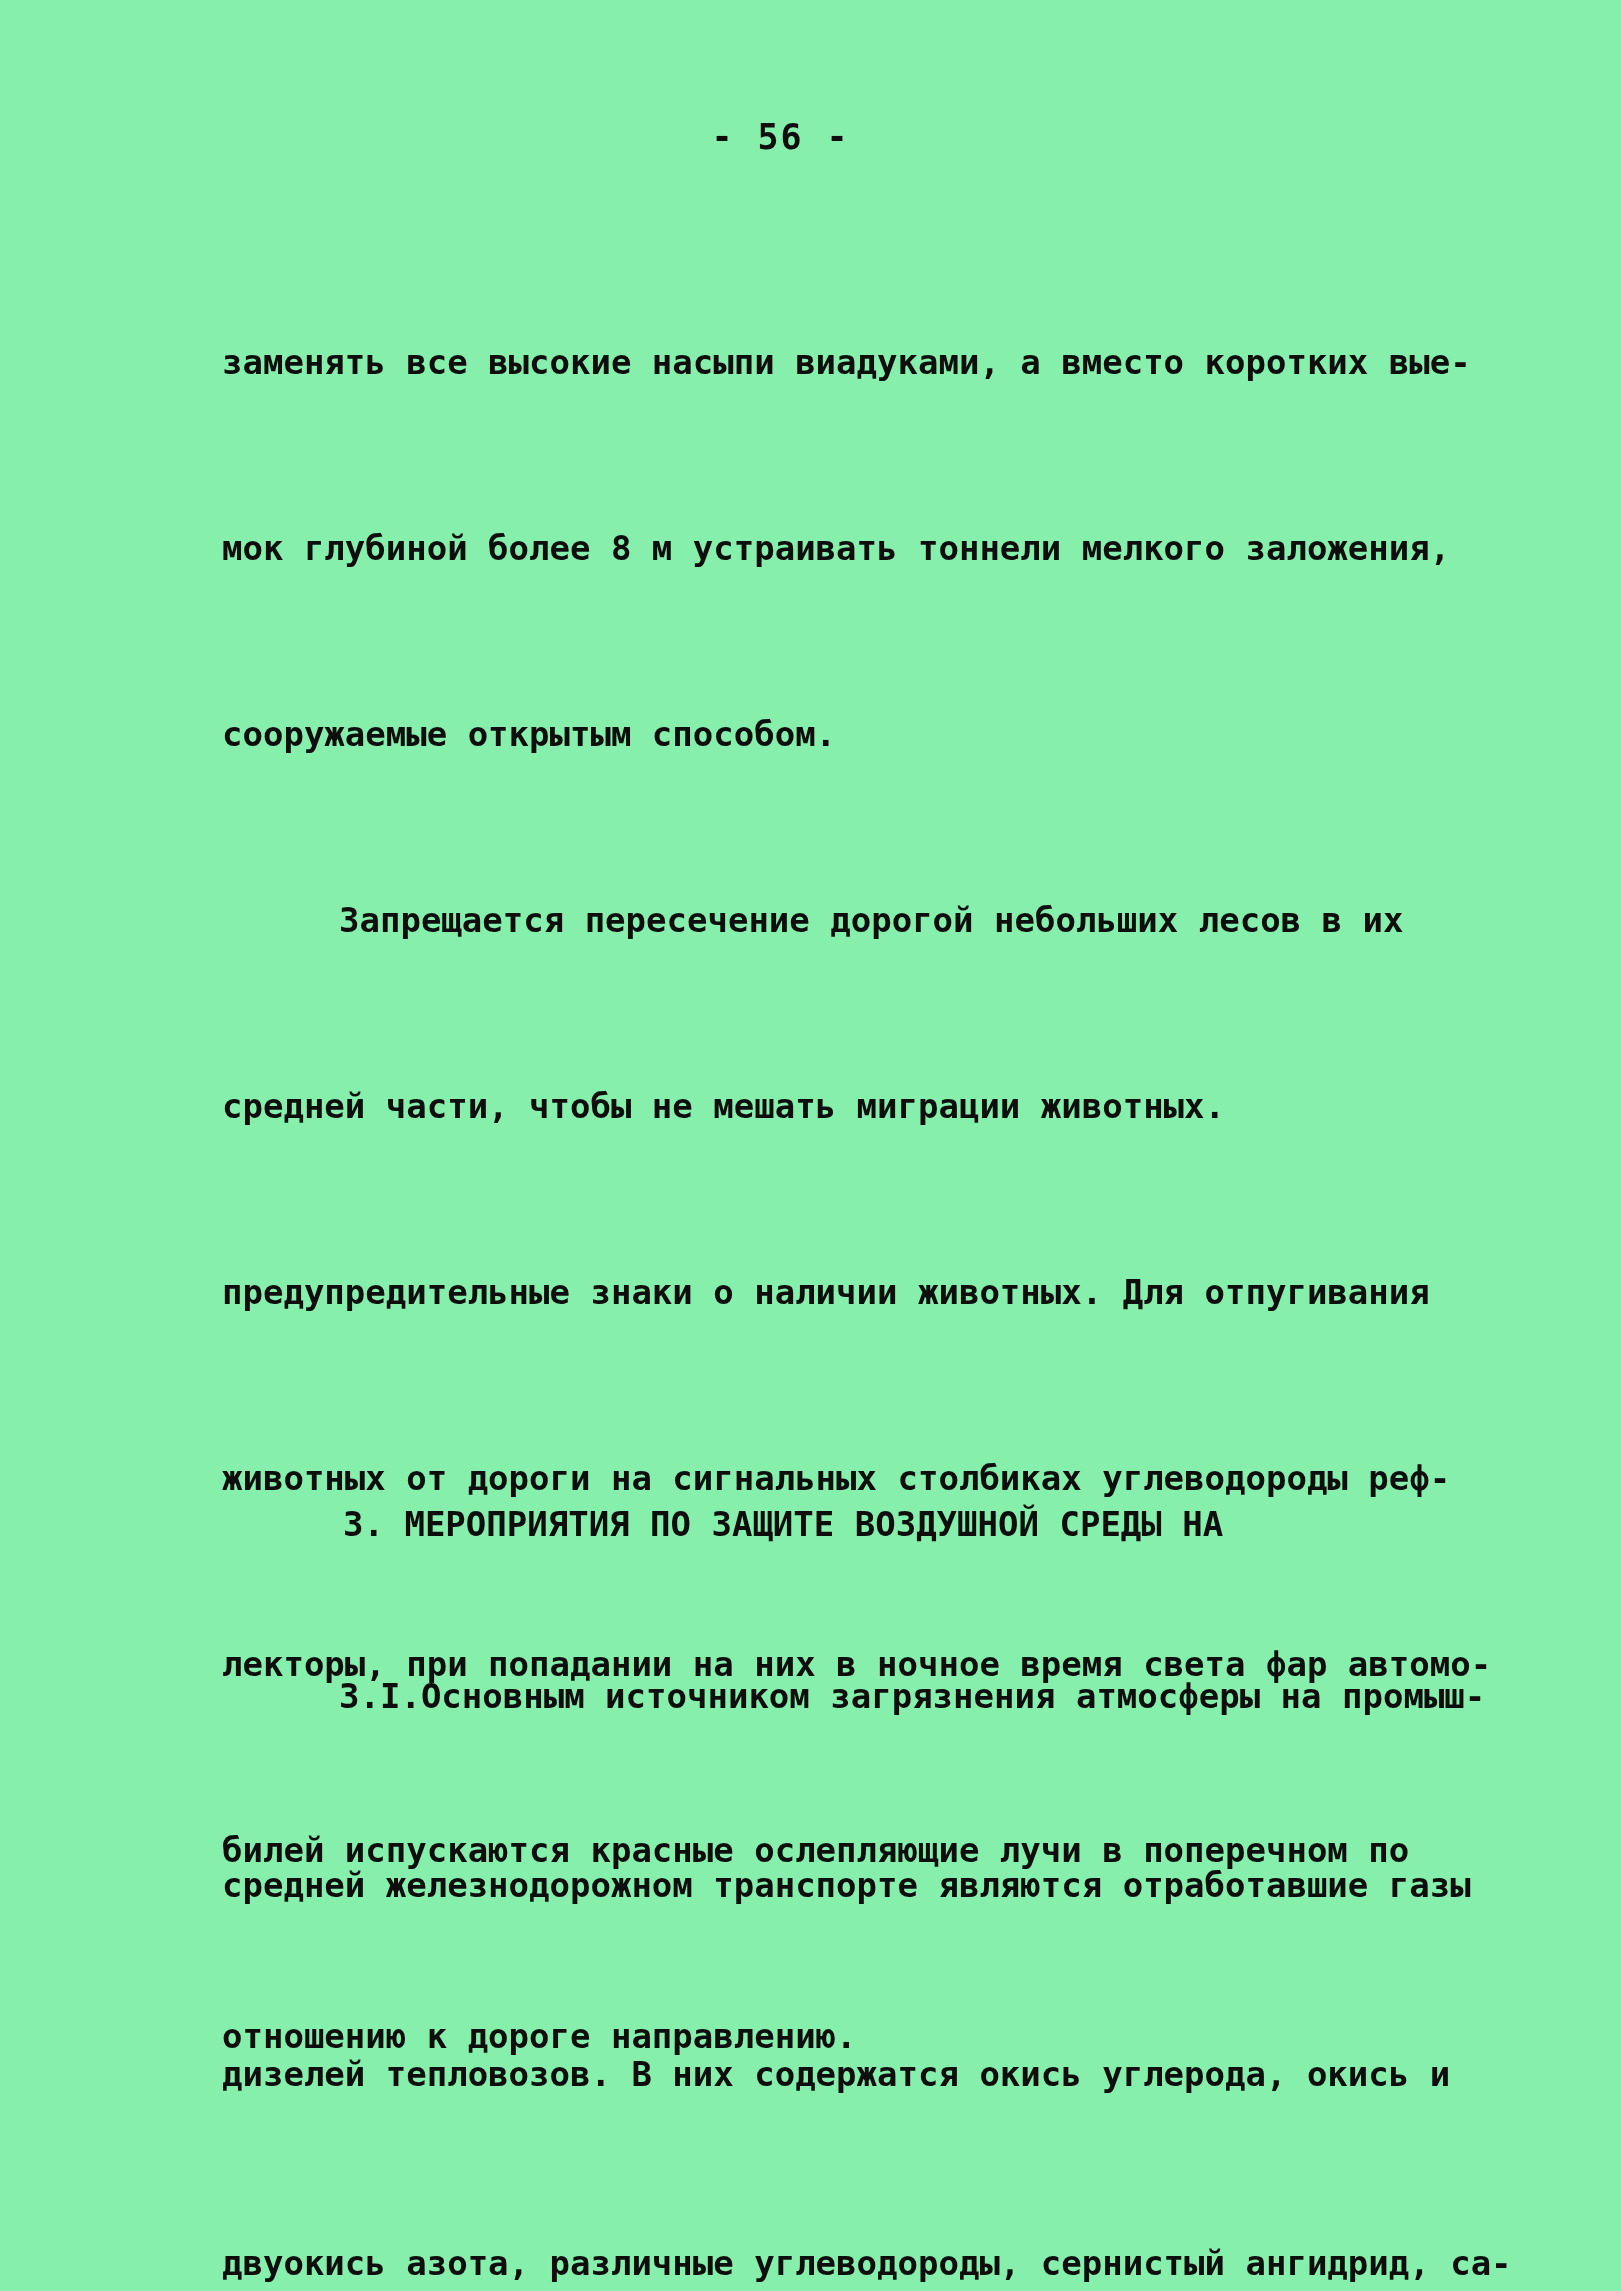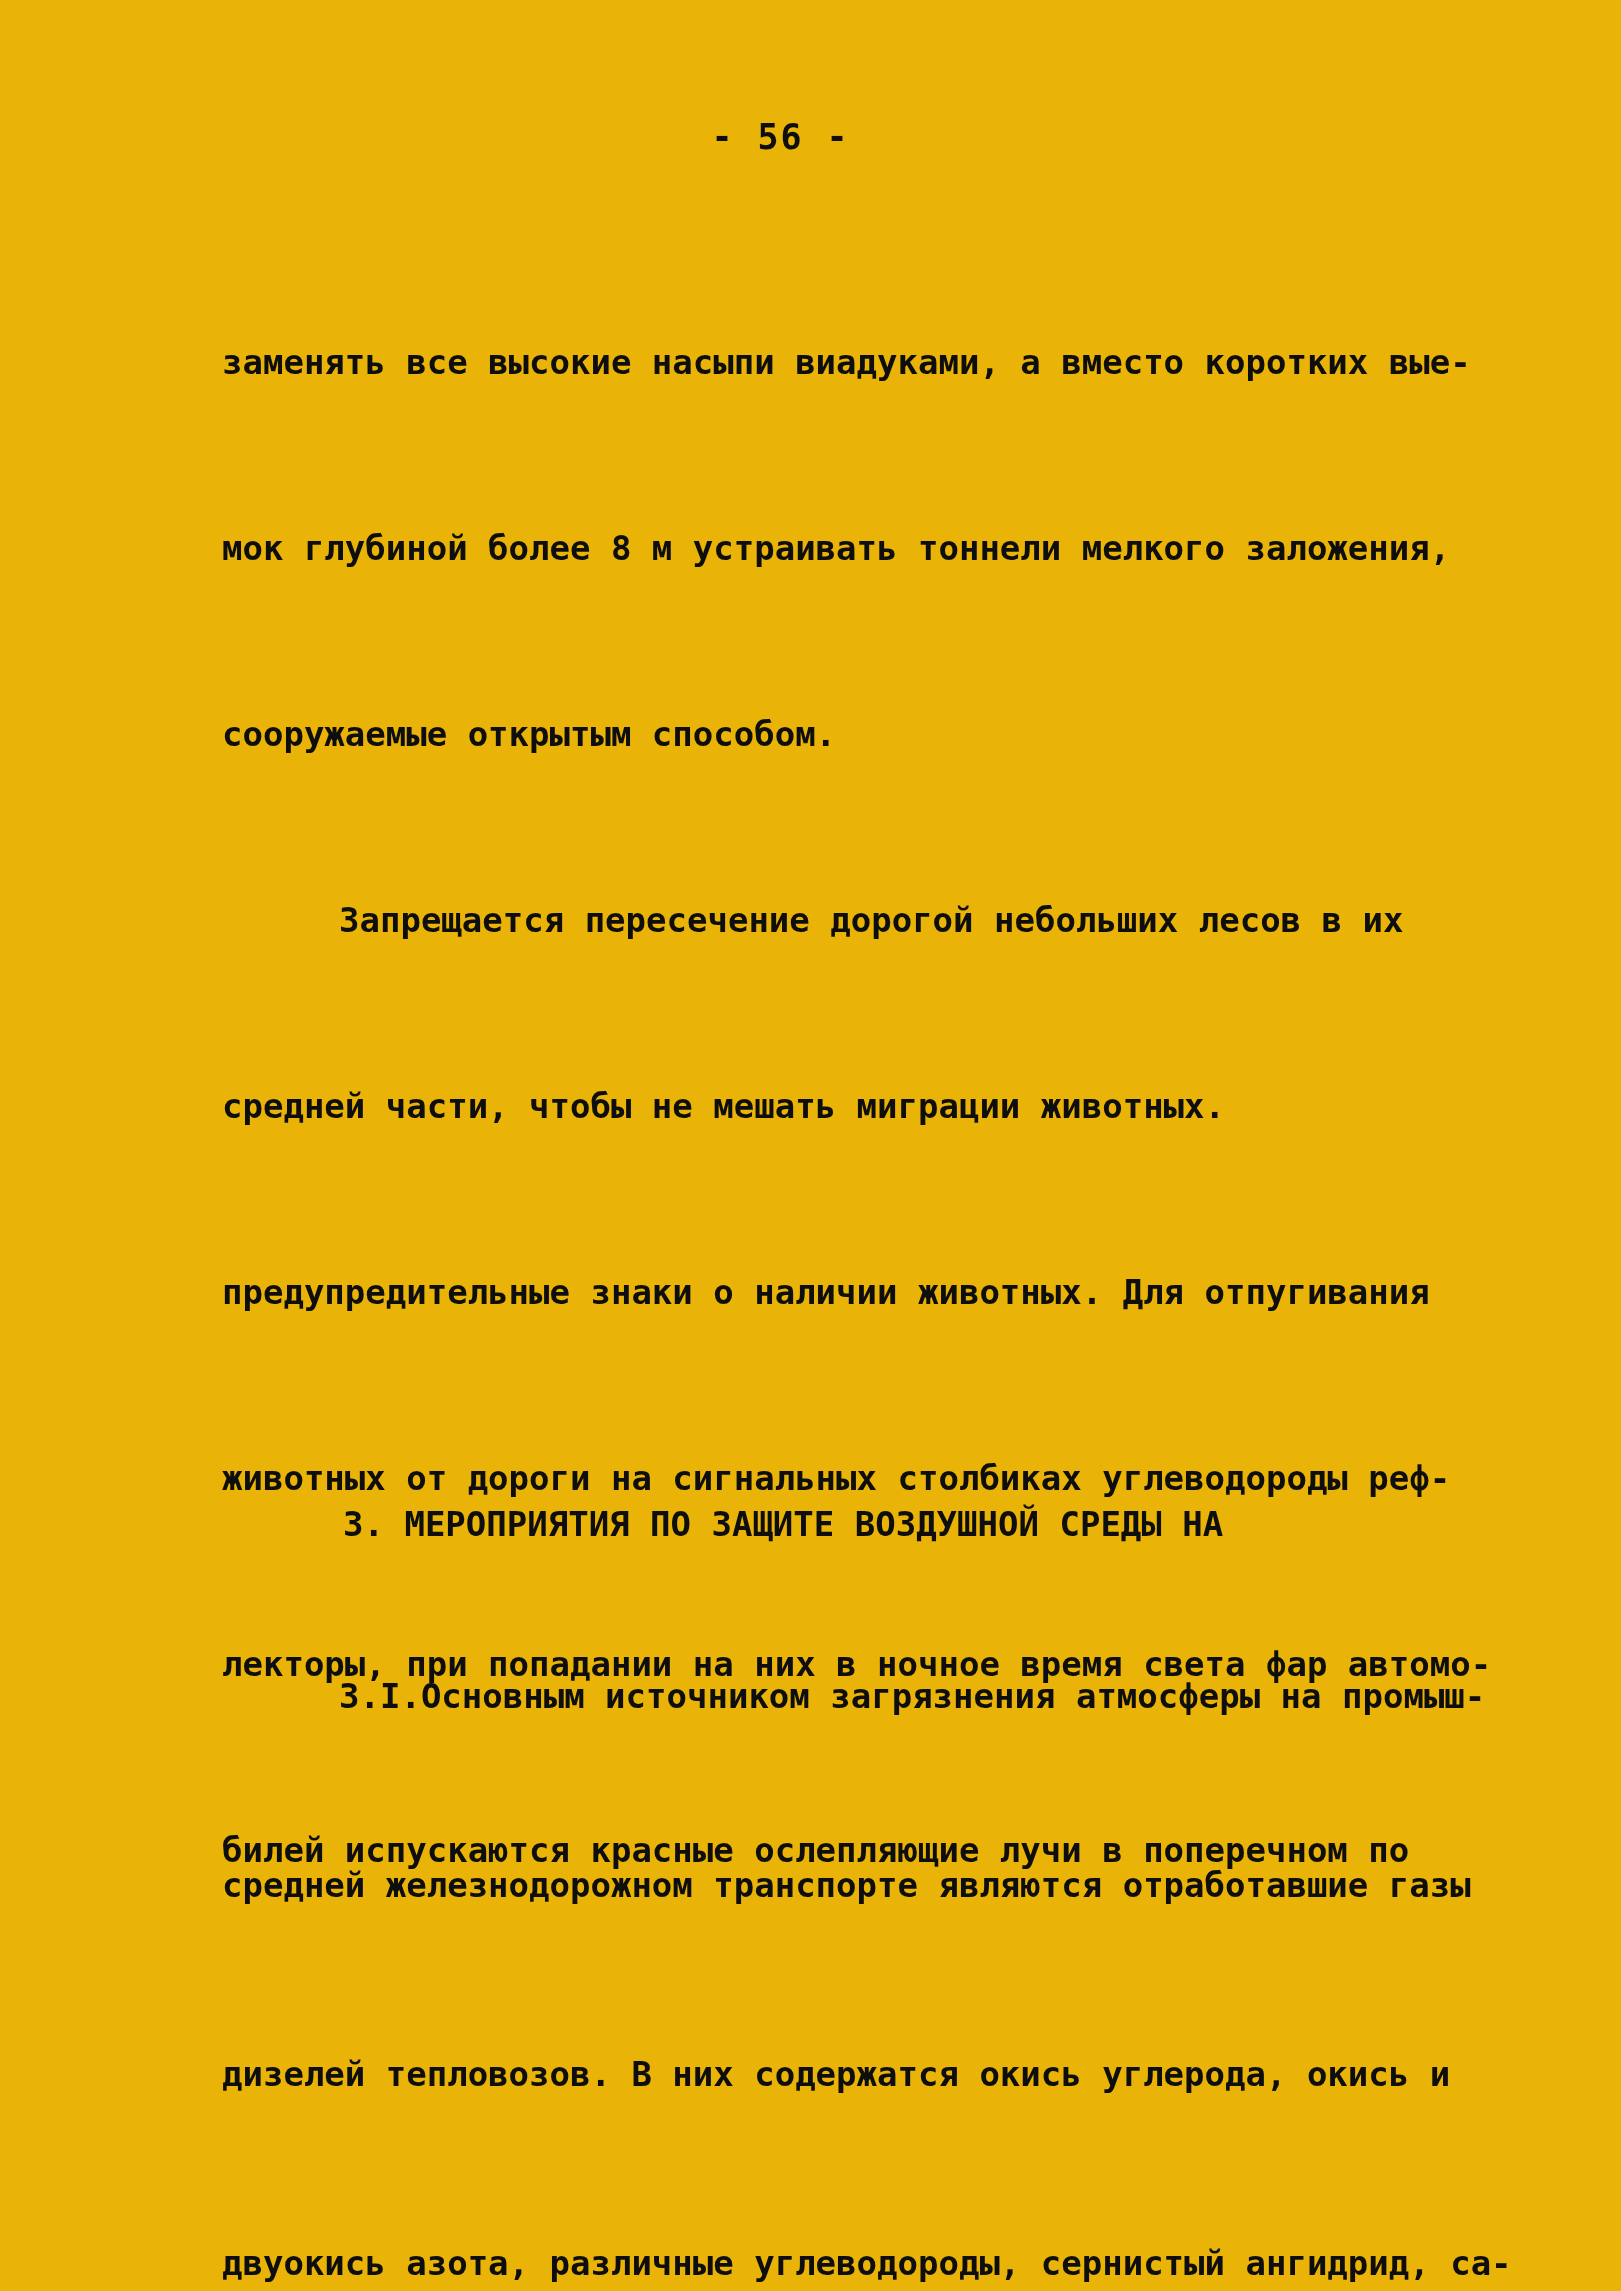--- a/index.html
+++ b/index.html
@@ -4,21 +4,21 @@
 <style>
   html, body {
     margin: 0;
     padding: 0;
     background: #ffffff;
   }
   .page {
     position: relative;
     width: 1621px;
     height: 2291px;
-    background: #eab308;
+    background: #86efac;
     overflow: hidden;
     font-family: "DejaVu Sans Mono", "Liberation Mono", monospace;
     font-weight: 700;
     color: #0e0e0e;
     -webkit-font-smoothing: antialiased;
   }
   .page-number {
     position: absolute;
     top: 117px;
     left: 563px;
@@ -67,20 +67,21 @@
   <div class="body-block">
     <div class="line">заменять все высокие насыпи виадуками, а вместо коротких вые-</div>
     <div class="line">мок глубиной более 8 м устраивать тоннели мелкого заложения,</div>
     <div class="line">сооружаемые открытым способом.</div>
     <div class="line indent">Запрещается пересечение дорогой небольших лесов в их</div>
     <div class="line">средней части, чтобы не мешать миграции животных.</div>
     <div class="line">предупредительные знаки о наличии животных. Для отпугивания</div>
     <div class="line">животных от дороги на сигнальных столбиках углеводороды реф-</div>
     <div class="line">лекторы, при попадании на них в ночное время света фар автомо-</div>
     <div class="line">билей испускаются красные ослепляющие лучи в поперечном по</div>
+    <div class="line">отношению к дороге направлению.</div>
     
     
     
     
     
     
   </div>
 
   <div class="heading-block">
     <div class="line heading-line-1">3. МЕРОПРИЯТИЯ ПО ЗАЩИТЕ ВОЗДУШНОЙ СРЕДЫ НА</div>

